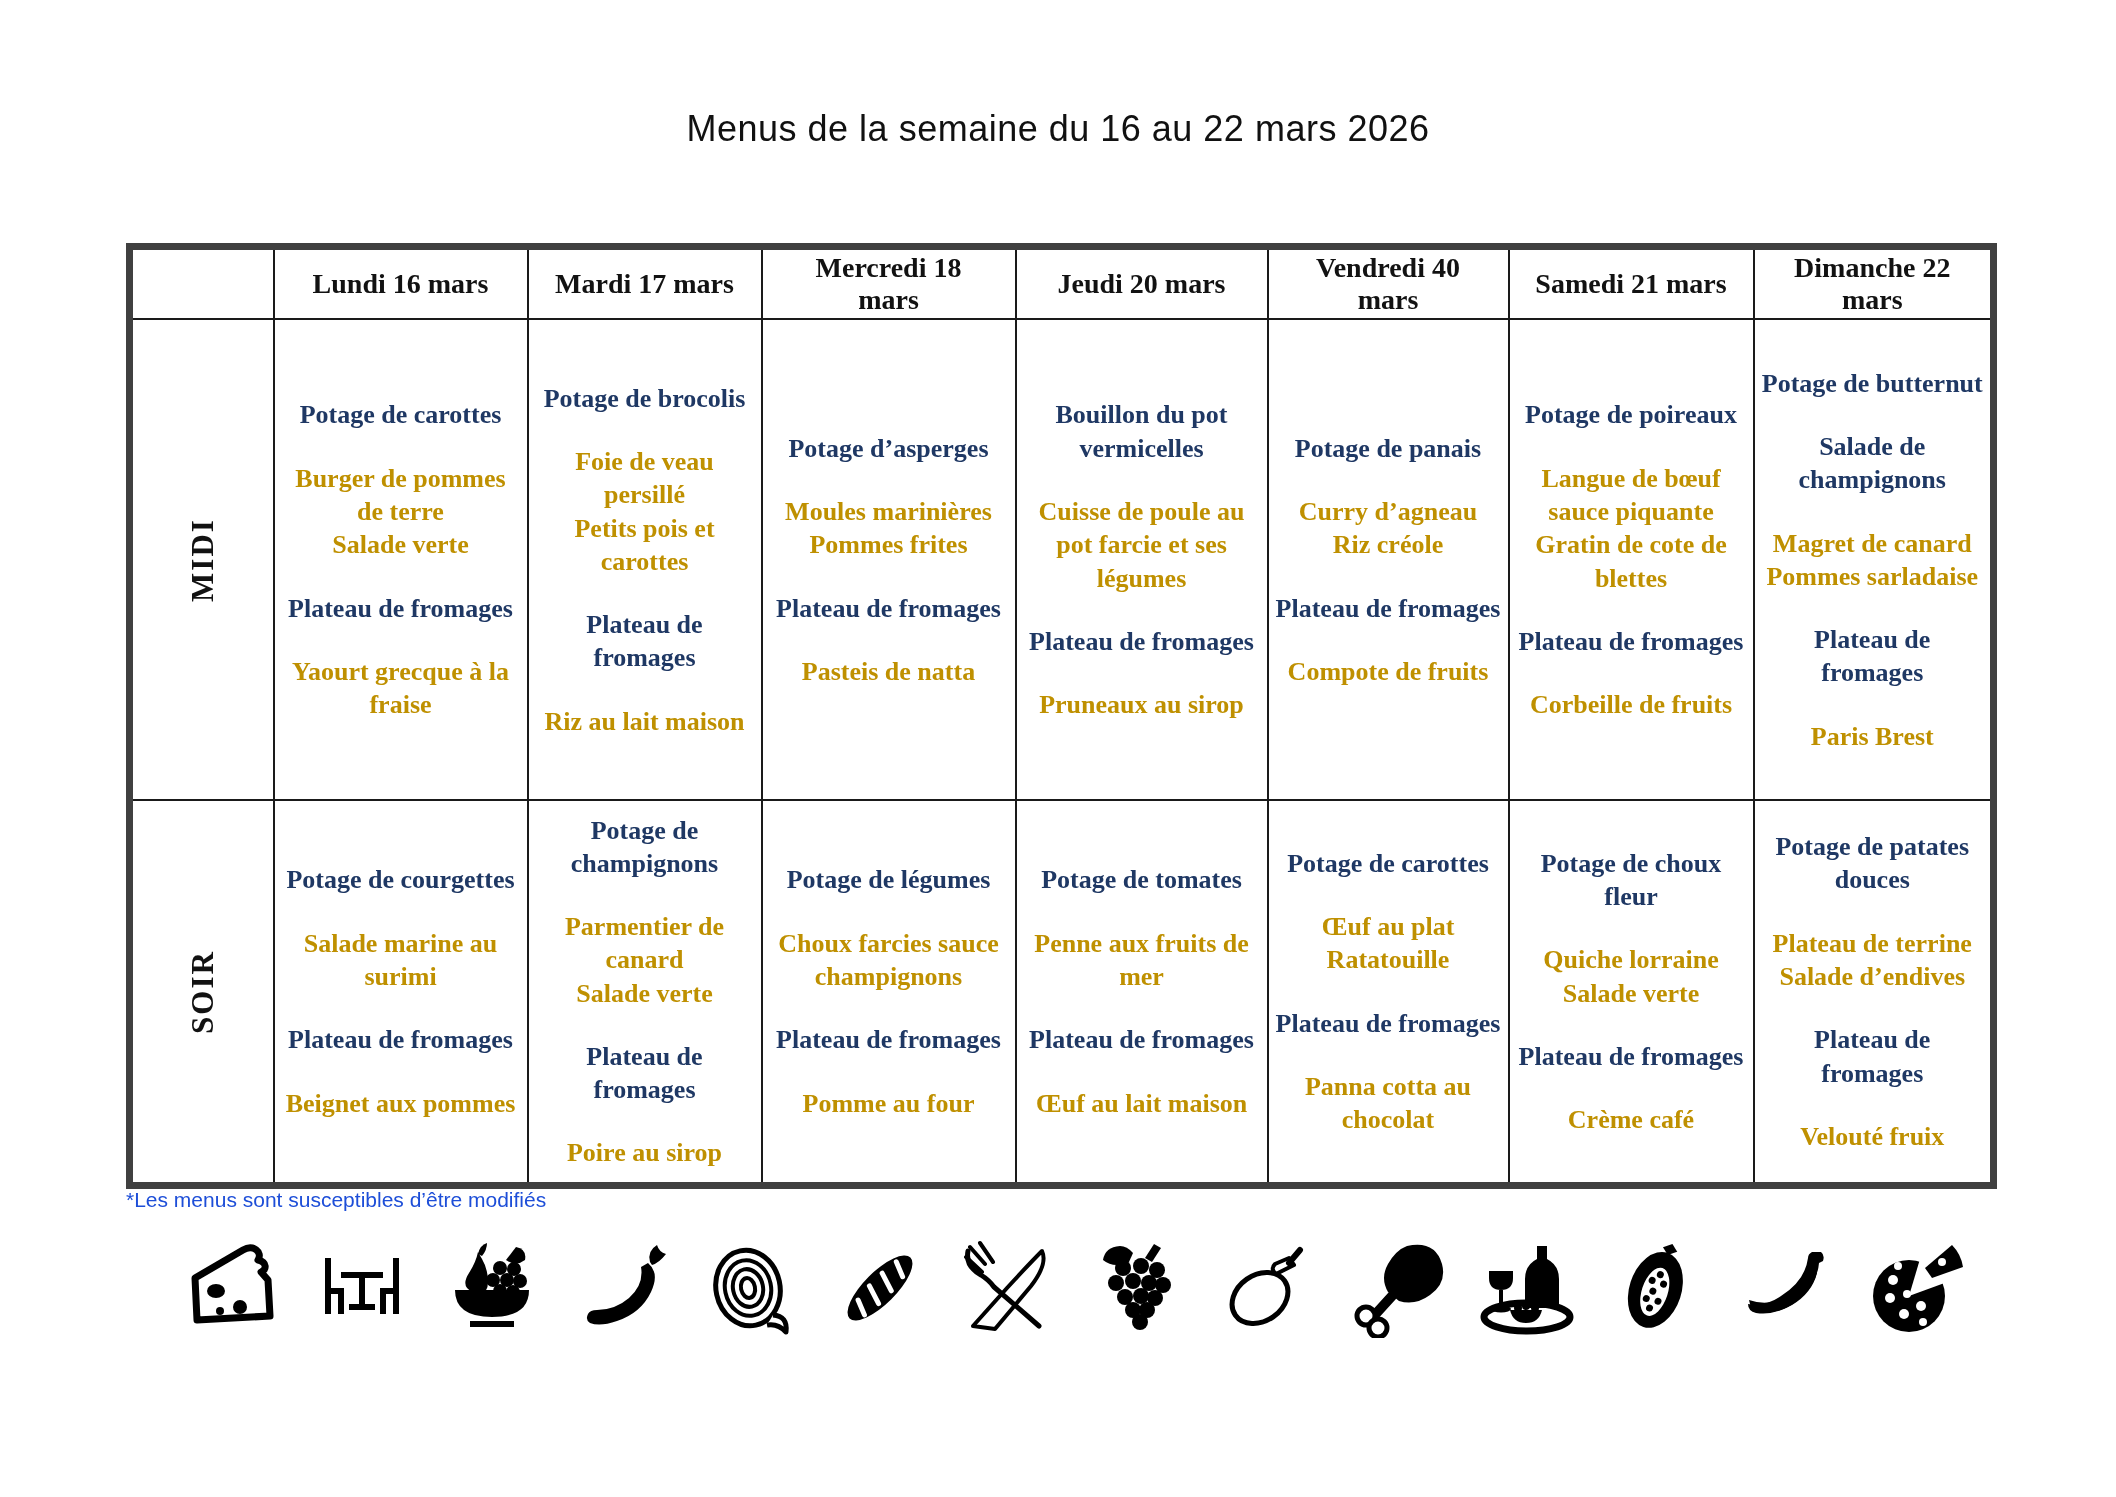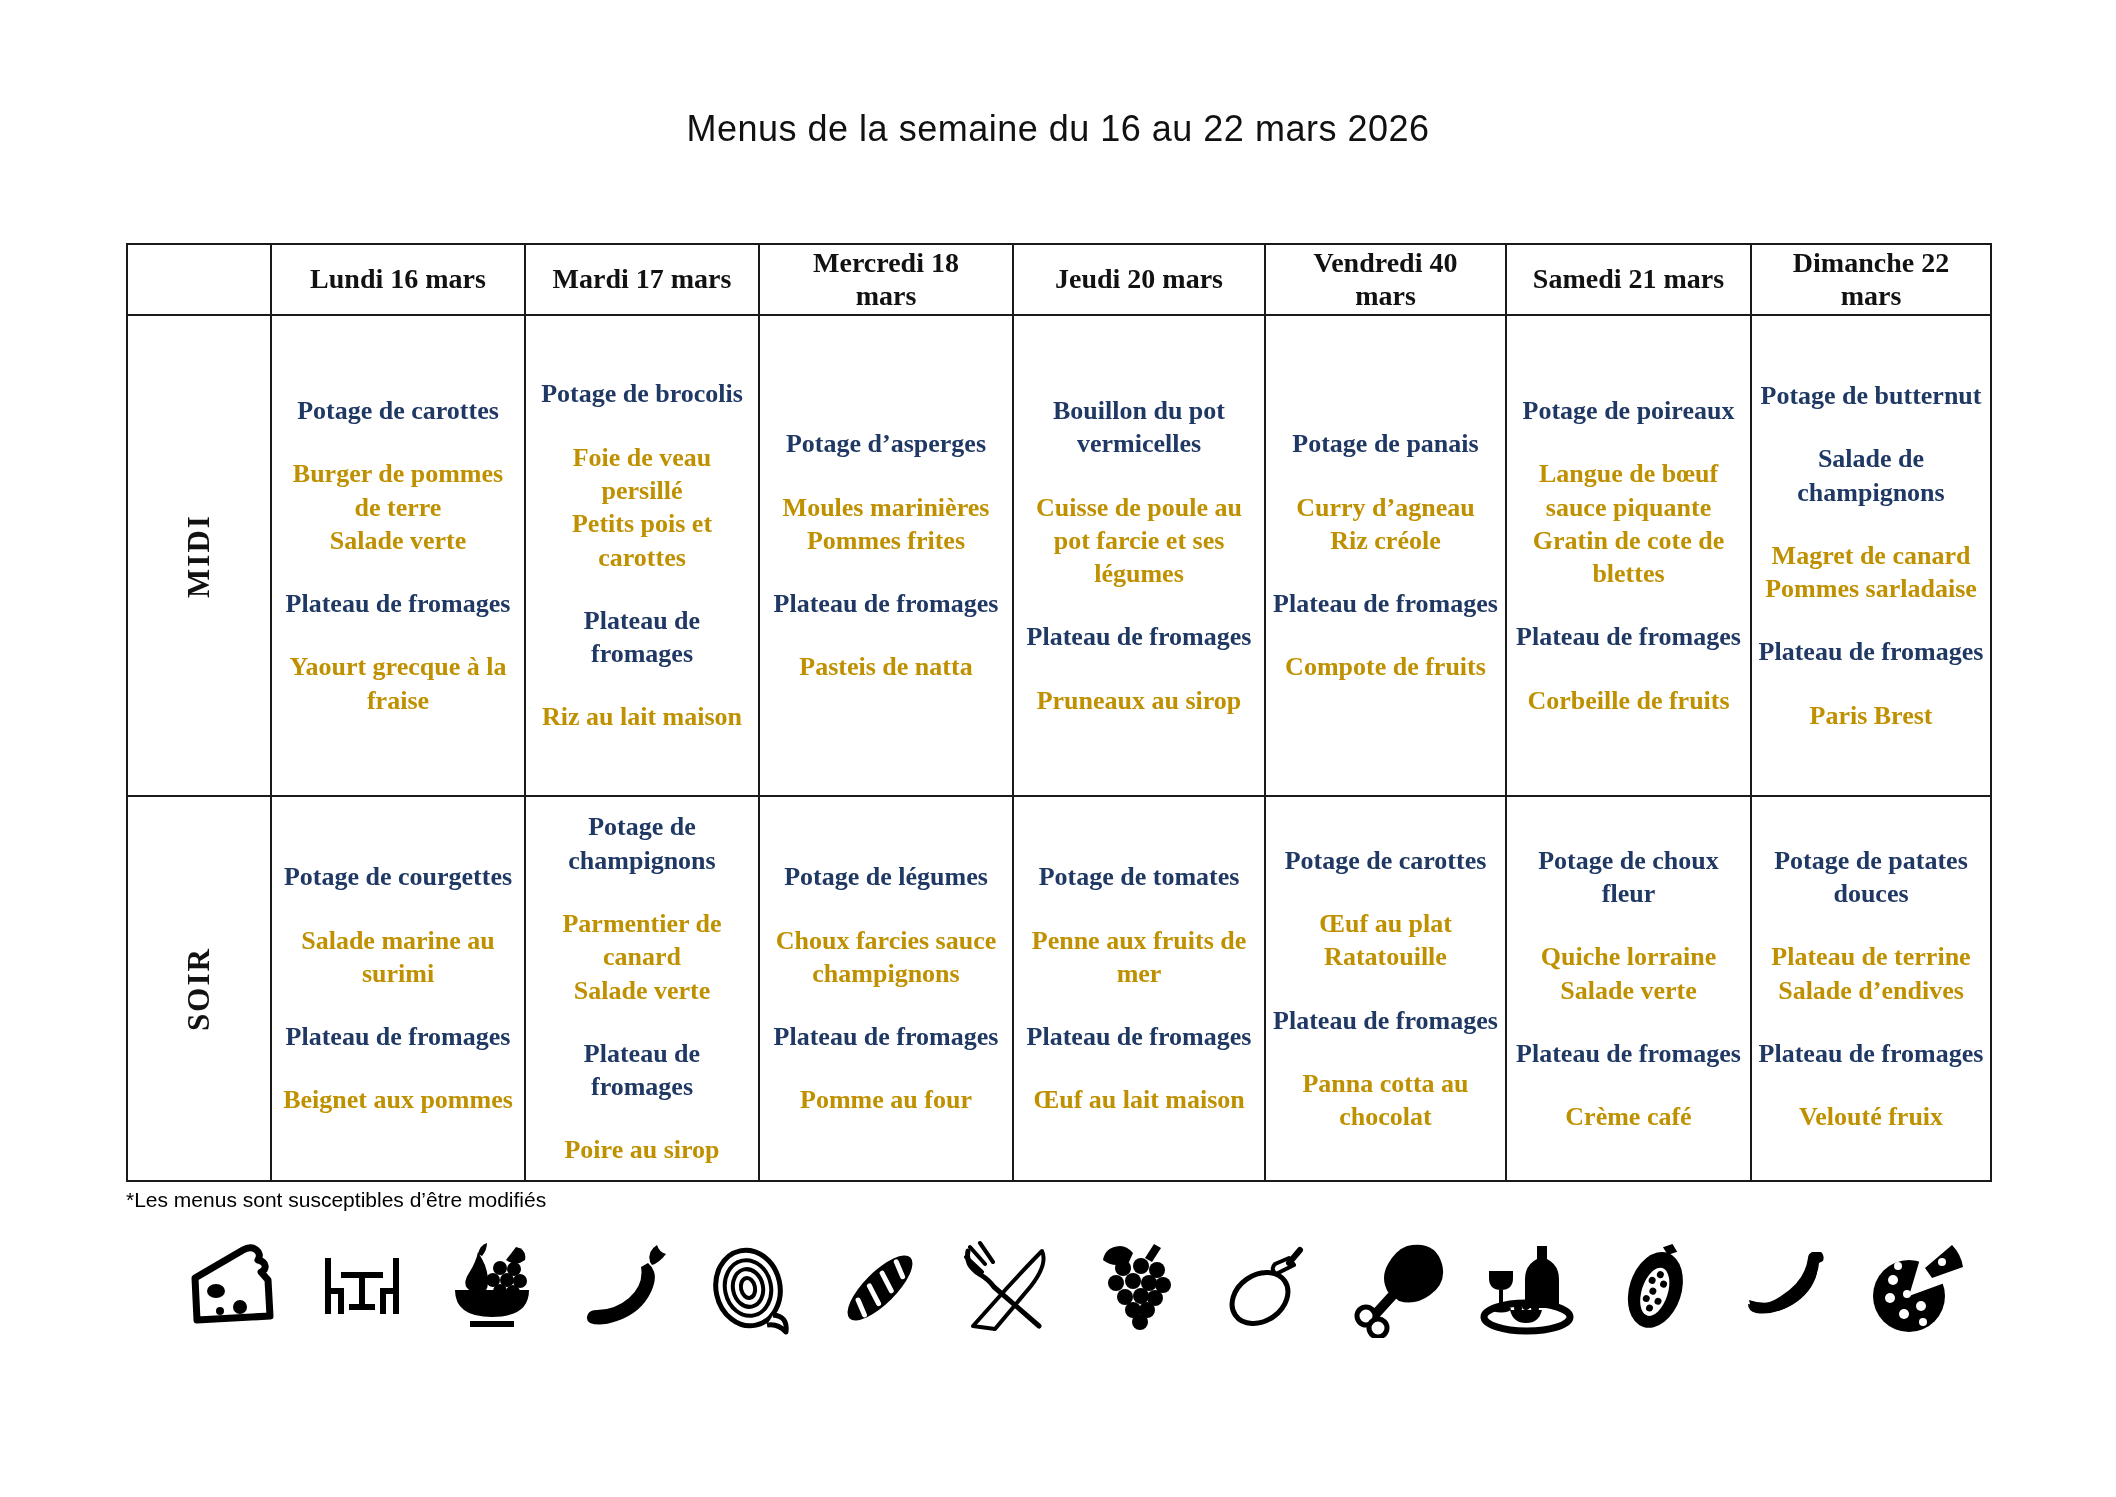--- a/index.html
+++ b/index.html
@@ -14,21 +14,21 @@
     position:absolute;top:108px;left:0;width:100%;
     text-align:center;
     font-family:"Liberation Sans", sans-serif;
     font-size:36px;font-weight:400;letter-spacing:.5px;
     color:#111;margin:0;
   }
   table.menu-table{
     position:absolute;left:126px;top:243px;
     width:1864px;height:937px;
     border-collapse:collapse;table-layout:fixed;
-    border:1px solid #404040;
+    border:7px solid #404040;
   }
   .menu-table th,.menu-table td{
     border:2px solid #1a1a1a;
     vertical-align:middle;
     text-align:center;
     padding:0;
   }
   tr.header-row{height:71px;}
   tr.midi-row{height:481px;}
   tr.soir-row{height:385px;}
@@ -47,21 +47,21 @@
     padding:6px 6px;
     font-size:26px;font-weight:700;line-height:1.28;
   }
   .group{margin:0 0 30px 0;}
   td.menu-cell .group:last-child{margin-bottom:0;}
   .group.navy{color:var(--navy,#1f3864);}
   .group.gold{color:var(--gold,#bf9000);}
   .footnote{
     position:absolute;left:126px;top:1188px;
     font-family:"Liberation Sans", sans-serif;
-    font-size:21px;color:#000000;
+    font-size:21px;color:#1d4ed8;
   }
   .icons-row{
     position:absolute;left:183px;top:1236px;width:1782px;height:104px;
     display:flex;justify-content:space-between;align-items:center;
   }
   .icons-row svg{width:100px;height:100px;display:block;}
 </style>
 </head>
 <body>
 

